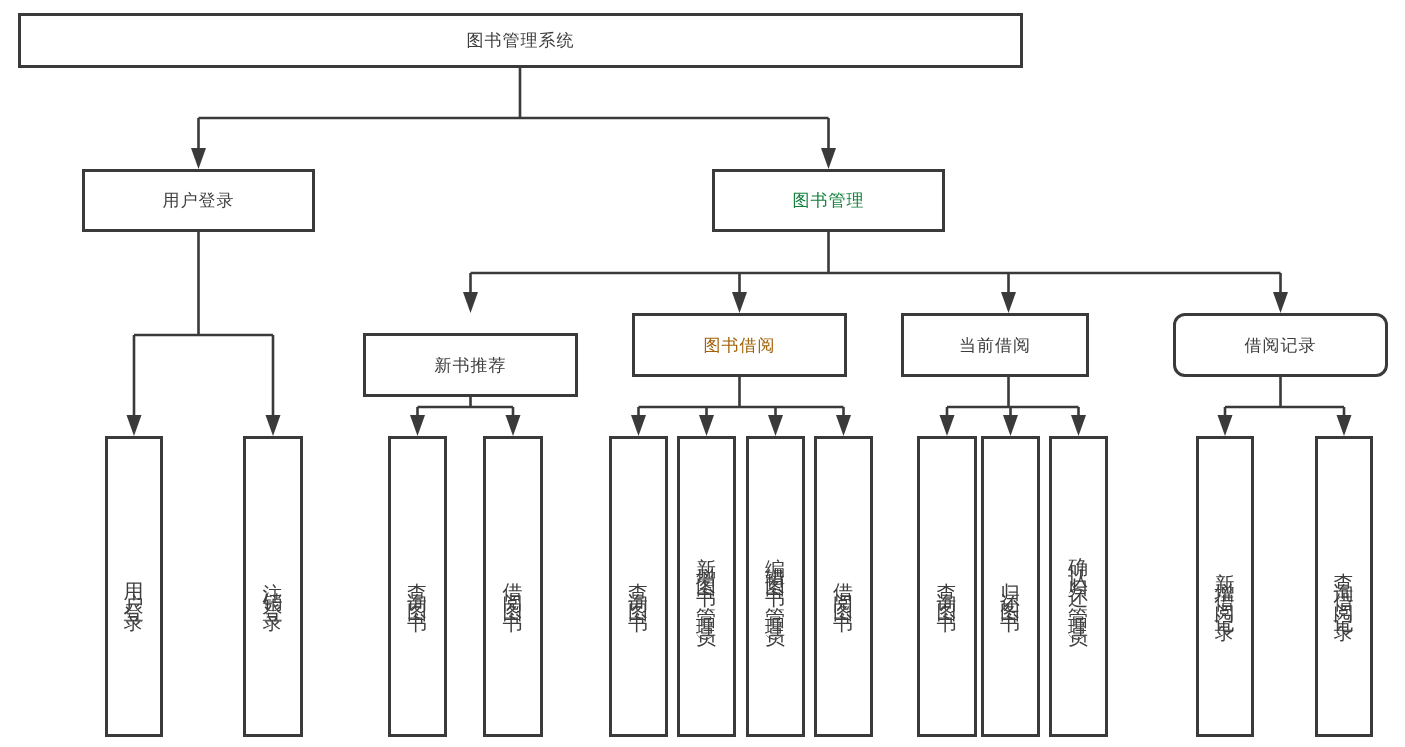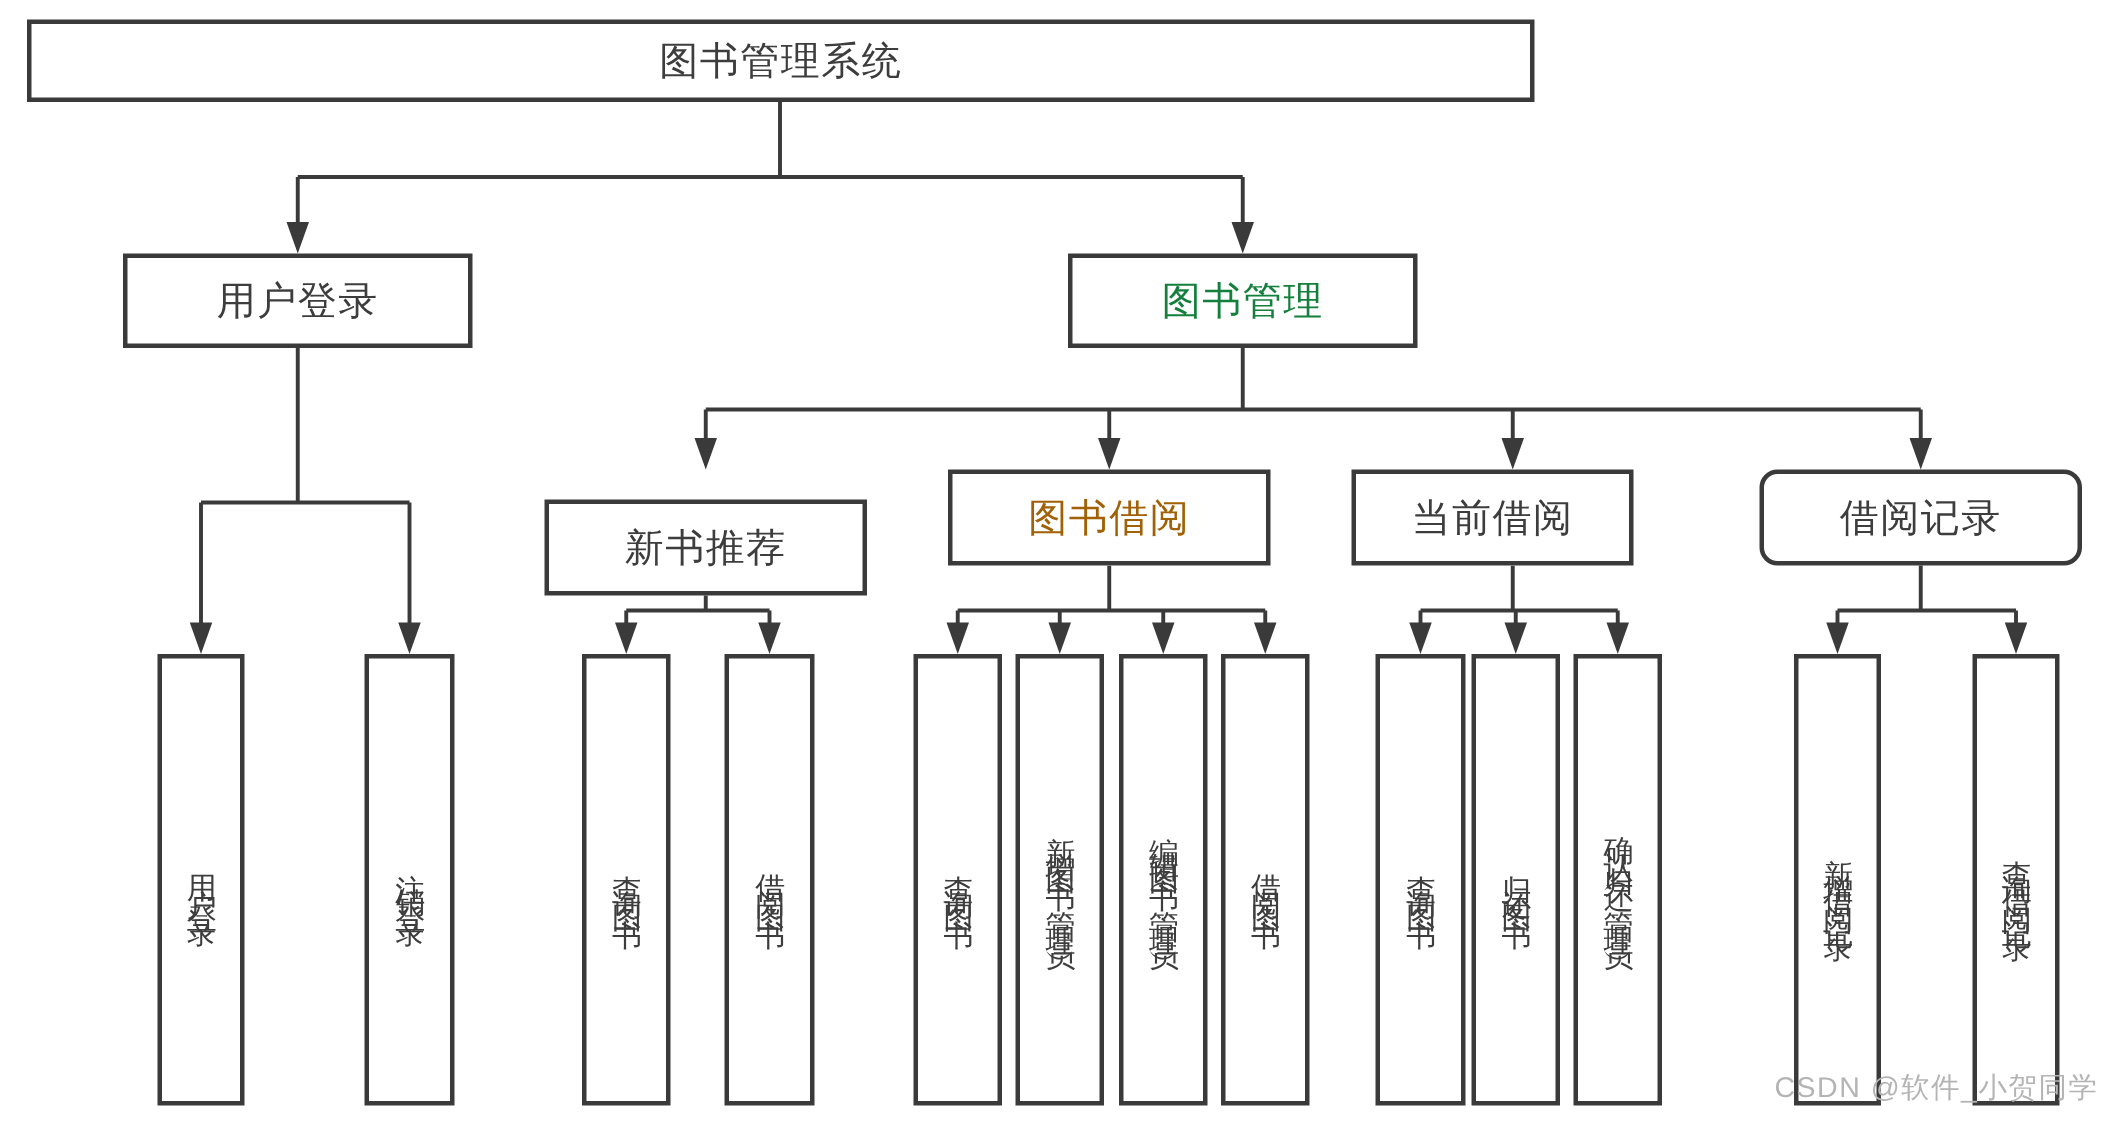--- a/index.html
+++ b/index.html
@@ -20,21 +20,21 @@
     position: absolute;
     box-sizing: border-box;
     background: #ffffff;
     border: 3px solid #3a3a3a;
     display: flex;
     align-items: center;
     justify-content: center;
     color: #3d3d3d;
   }
   .node.h {
-    font-size: 26px;
+    font-size: 17px;
     letter-spacing: 1px;
     white-space: nowrap;
   }
   .node.v {
     writing-mode: vertical-rl;
     text-orientation: mixed;
     font-size: 20px;
     letter-spacing: 10px;
     line-height: 1;
   }
@@ -134,14 +134,13 @@
       <div class="node v" style="left: 1049px; top: 436px; width: 59px; height: 301px; border-color: rgb(58, 58, 58); color: rgb(61, 61, 61);">
         <span>确认归还（管理员）</span>
       </div>
       <div class="node v" style="left: 1196px; top: 436px; width: 58px; height: 301px; border-color: rgb(58, 58, 58); color: rgb(61, 61, 61);">
         <span>新增借阅记录</span>
       </div>
       <div class="node v" style="left: 1315px; top: 436px; width: 58px; height: 301px; border-color: rgb(58, 58, 58); color: rgb(61, 61, 61);">
         <span>查询借阅记录</span>
       </div>
     </div>
-  <div id="watermark" style="left: 1183px; top: 712px; color: rgb(180, 180, 180);">CSDN @软件_小贺同学</div>
 </div>
 
 </body></html>

